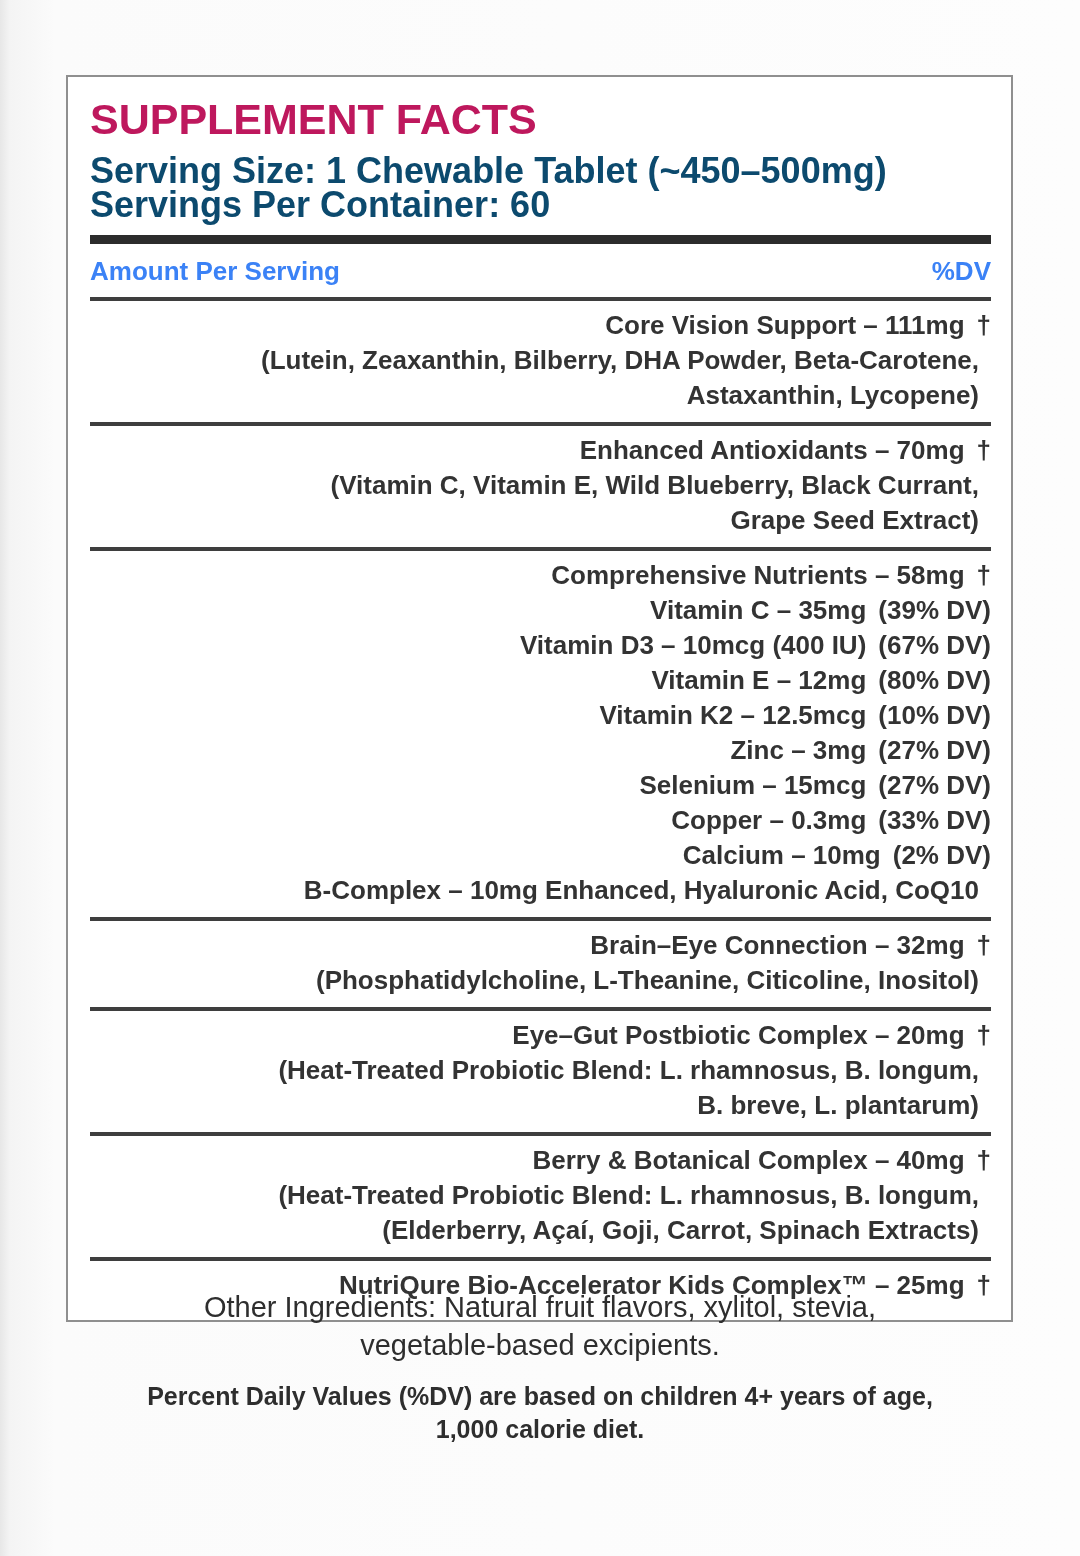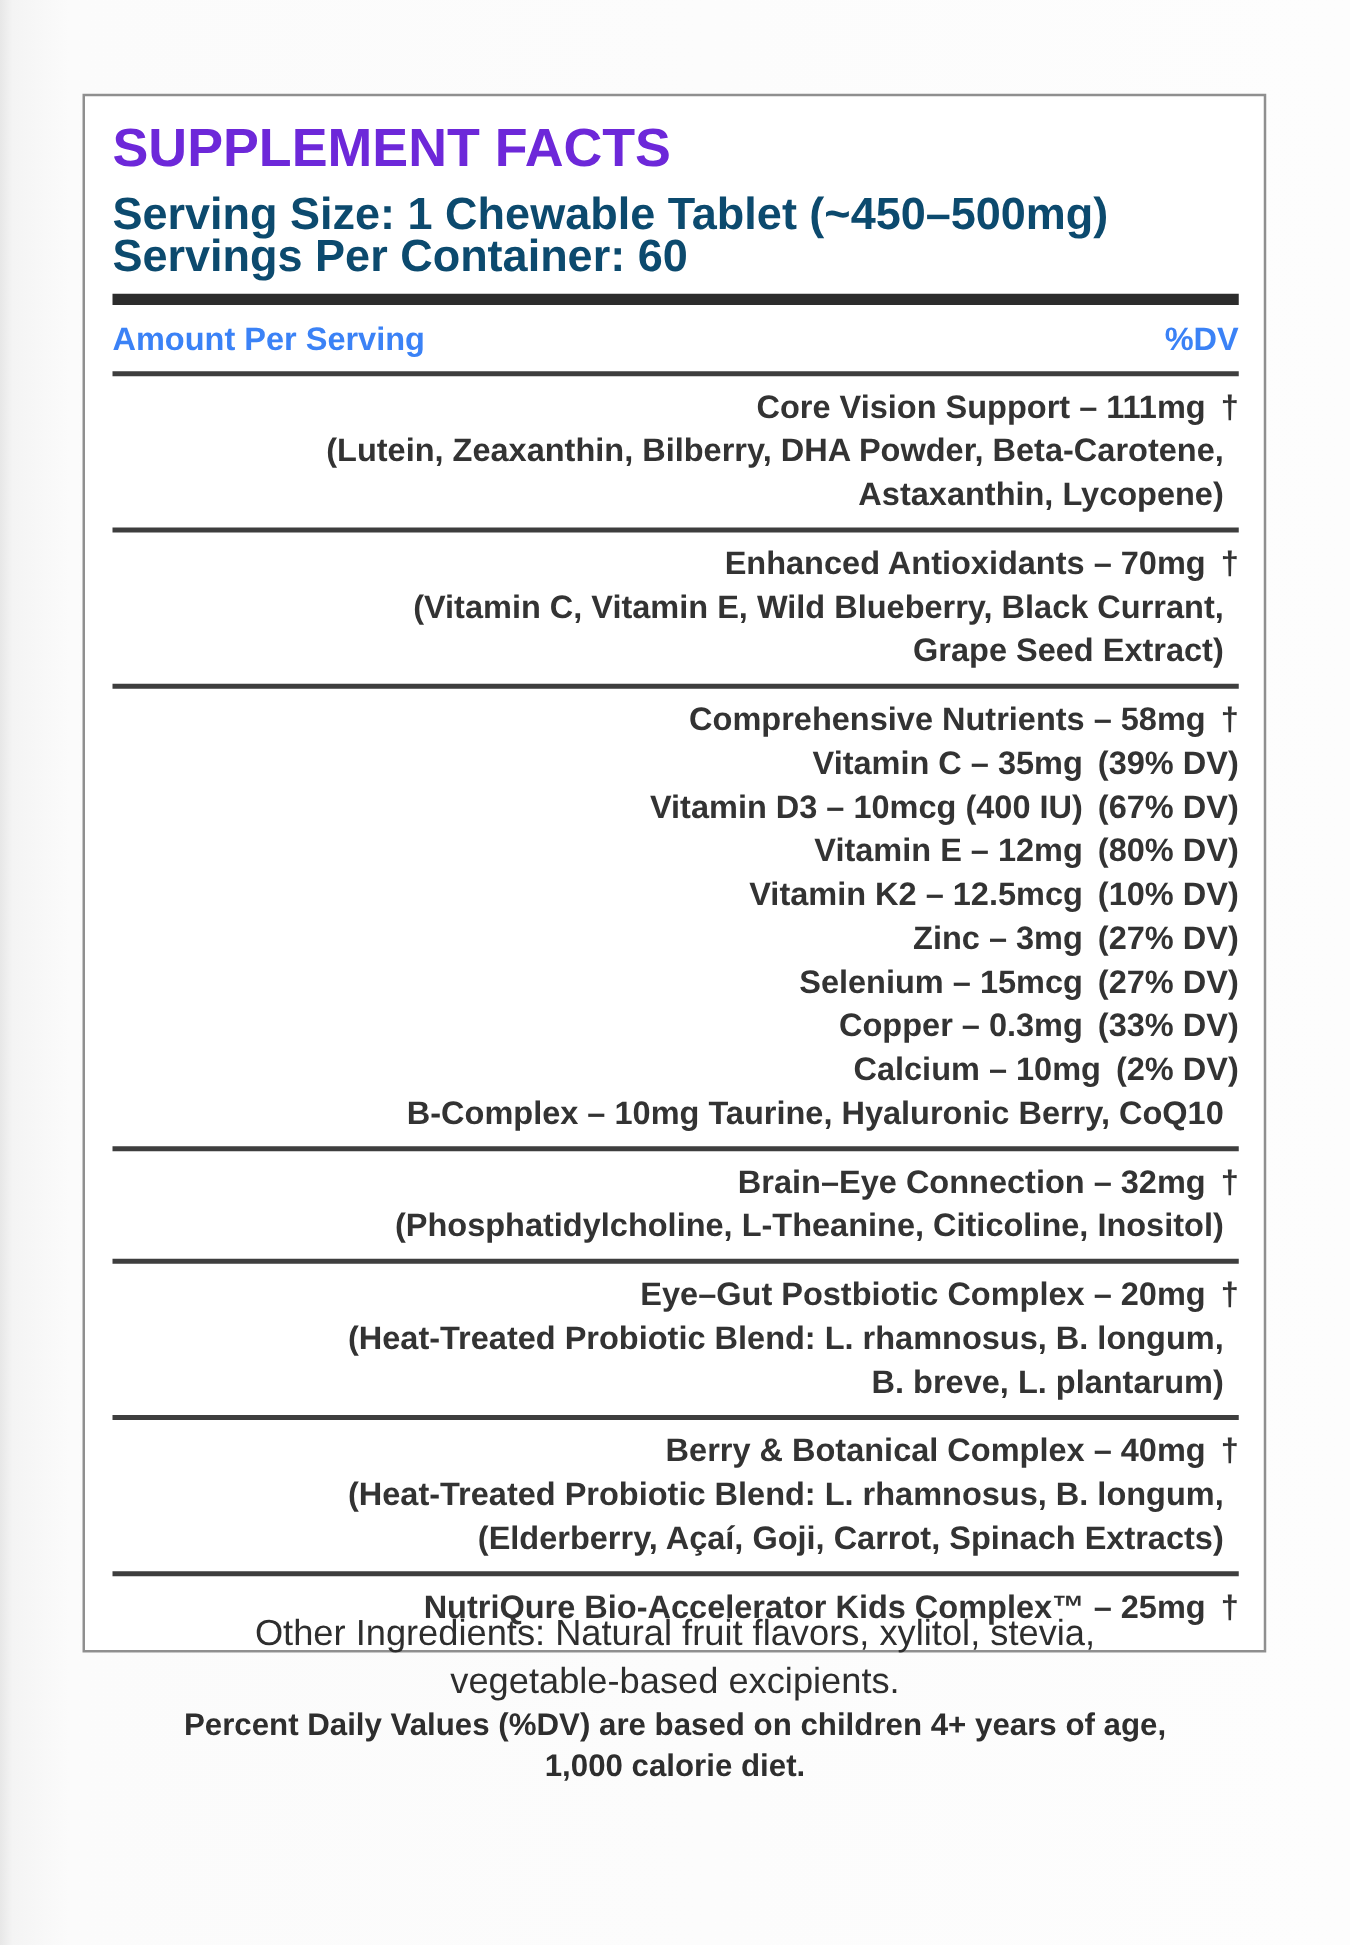--- a/index.html
+++ b/index.html
@@ -22,21 +22,21 @@
     box-sizing: border-box;
     background: #ffffff;
     border: 2px solid #8f8f8f;
     padding: 12px 20px 8px 22px;
   }
   .panel-title {
     margin: 6px 0 10px 0;
     font-size: 43px;
     font-weight: bold;
     letter-spacing: 0px;
-    color: #6d28d9;
+    color: #be185d;
   }
   .serving-line {
     font-size: 36px;
     font-weight: bold;
     line-height: 34px;
     color: #0c4a6e;
   }
   .thick-bar {
     height: 9px;
     background: #2c2c2c;
@@ -72,20 +72,21 @@
     width: 100%;
     text-align: center;
   }
   .other-ingredients {
     font-size: 29px;
     font-weight: normal;
     line-height: 38px;
     color: #2e2e2e;
   }
   .dv-note {
+    margin-top: 16px;
     font-size: 25px;
     font-weight: bold;
     line-height: 33px;
     color: #2e2e2e;
   }
 </style>
 </head>
 <body>
 
 <div class="page">
@@ -164,21 +165,21 @@
           </div>
           <div class="row">
             <span class="row-name">Copper – 0.3mg</span>
             <span class="row-dv">(33% DV)</span>
           </div>
           <div class="row">
             <span class="row-name">Calcium – 10mg</span>
             <span class="row-dv">(2% DV)</span>
           </div>
           <div class="row">
-            <span class="row-name">B-Complex – 10mg Taurine, Hyaluronic Berry, CoQ10</span>
+            <span class="row-name">B-Complex – 10mg Enhanced, Hyaluronic Acid, CoQ10</span>
             <span class="row-dv"></span>
           </div>
         </div>
         <div class="section">
           <div class="row">
             <span class="row-name">Brain–Eye Connection – 32mg</span>
             <span class="row-dv">†</span>
           </div>
           <div class="row">
             <span class="row-name">(Phosphatidylcholine, L-Theanine, Citicoline, Inositol)</span>

